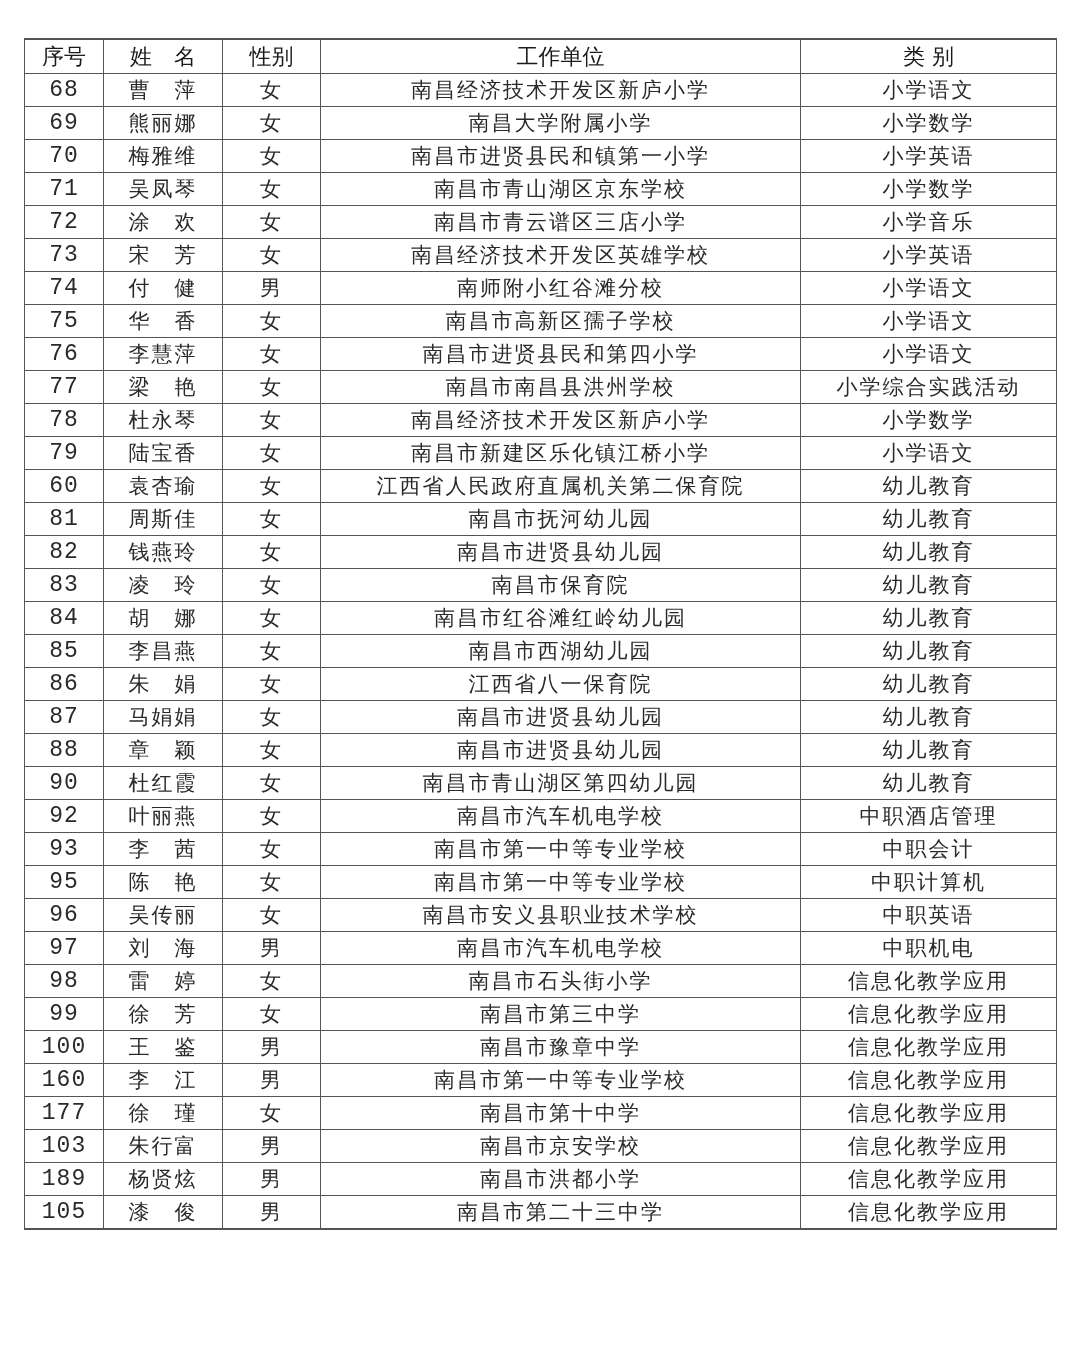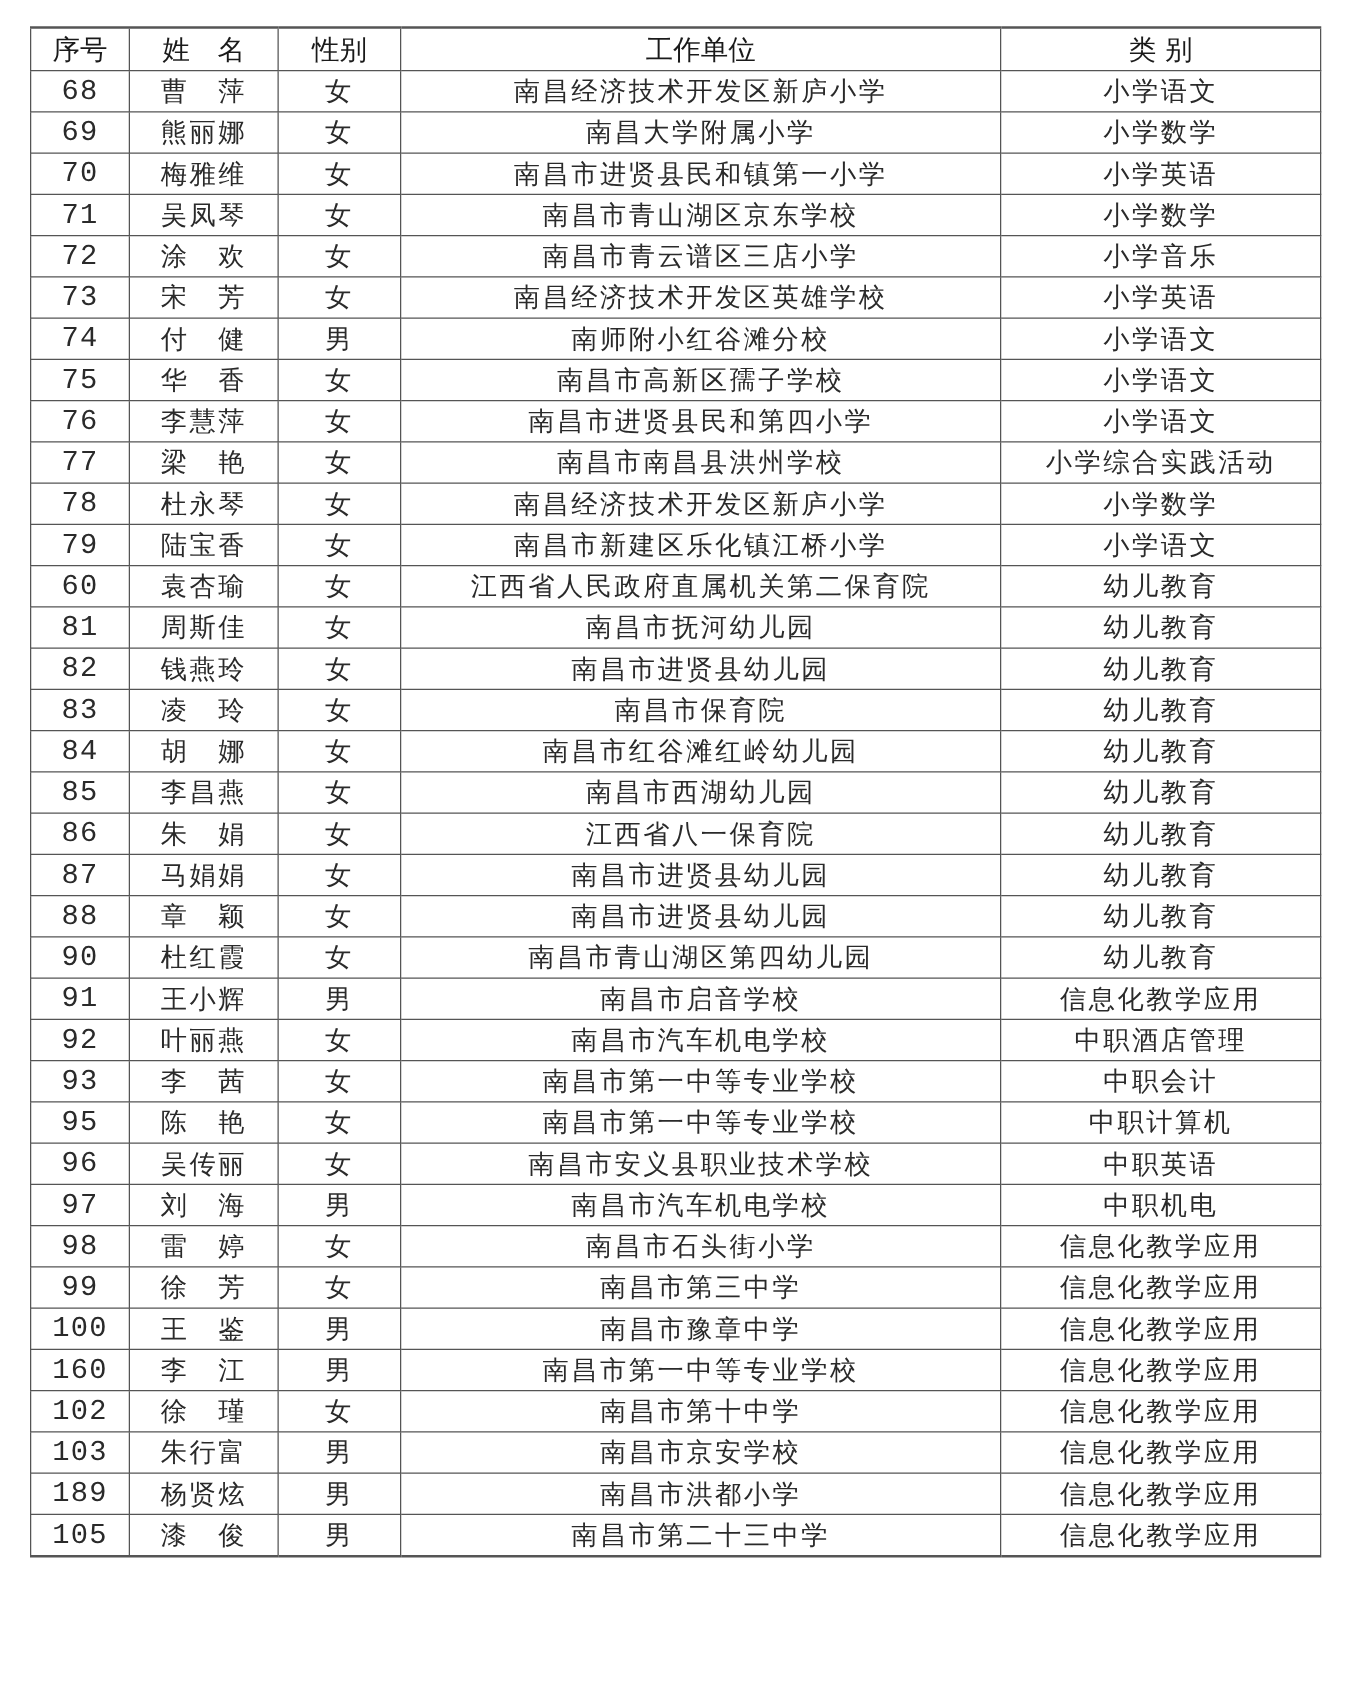--- a/index.html
+++ b/index.html
@@ -11,21 +11,21 @@
       width: 1080px;
       height: 1353px;
       position: relative;
       overflow: hidden;
       font-family: "DejaVu Serif", "Liberation Serif", serif;
       color: #222222;
     }
     .sheet {
       position: absolute;
       left: 24px;
-      top: 21px;
+      top: 38px;
       width: 1032px;
     }
     table.roster {
       border-collapse: collapse;
       width: 1032px;
       table-layout: fixed;
     }
     table.roster col.c-no { width: 79px; }
     table.roster col.c-name { width: 119px; }
     table.roster col.c-sex { width: 98px; }
@@ -234,27 +234,20 @@
           <td>幼儿教育</td>
         </tr>
         <tr>
           <td class="num">90</td>
           <td class="name">杜红霞</td>
           <td>女</td>
           <td>南昌市青山湖区第四幼儿园</td>
           <td>幼儿教育</td>
         </tr>
         <tr>
-          <td class="num">91</td>
-          <td class="name">王小辉</td>
-          <td>男</td>
-          <td>南昌市启音学校</td>
-          <td>信息化教学应用</td>
-        </tr>
-        <tr>
           <td class="num">92</td>
           <td class="name">叶丽燕</td>
           <td>女</td>
           <td>南昌市汽车机电学校</td>
           <td>中职酒店管理</td>
         </tr>
         <tr>
           <td class="num">93</td>
           <td class="name">李　茜</td>
           <td>女</td>
@@ -304,21 +297,21 @@
           <td>信息化教学应用</td>
         </tr>
         <tr>
           <td class="num">160</td>
           <td class="name">李　江</td>
           <td>男</td>
           <td>南昌市第一中等专业学校</td>
           <td>信息化教学应用</td>
         </tr>
         <tr>
-          <td class="num">102</td>
+          <td class="num">177</td>
           <td class="name">徐　瑾</td>
           <td>女</td>
           <td>南昌市第十中学</td>
           <td>信息化教学应用</td>
         </tr>
         <tr>
           <td class="num">103</td>
           <td class="name">朱行富</td>
           <td>男</td>
           <td>南昌市京安学校</td>

